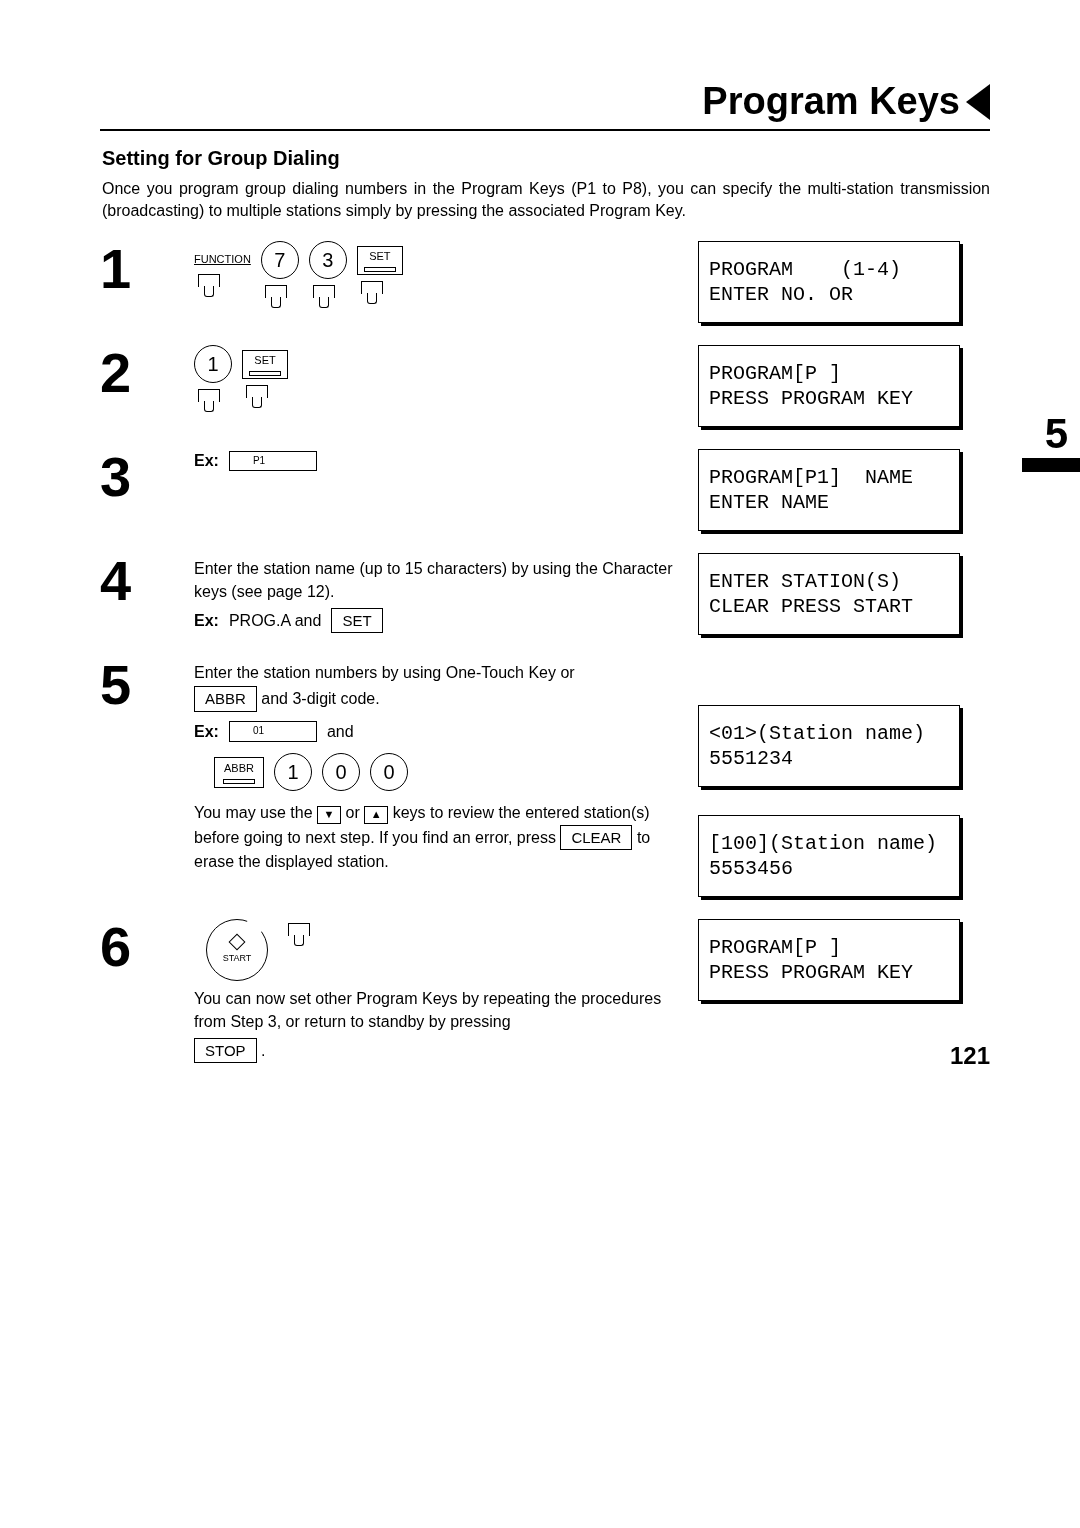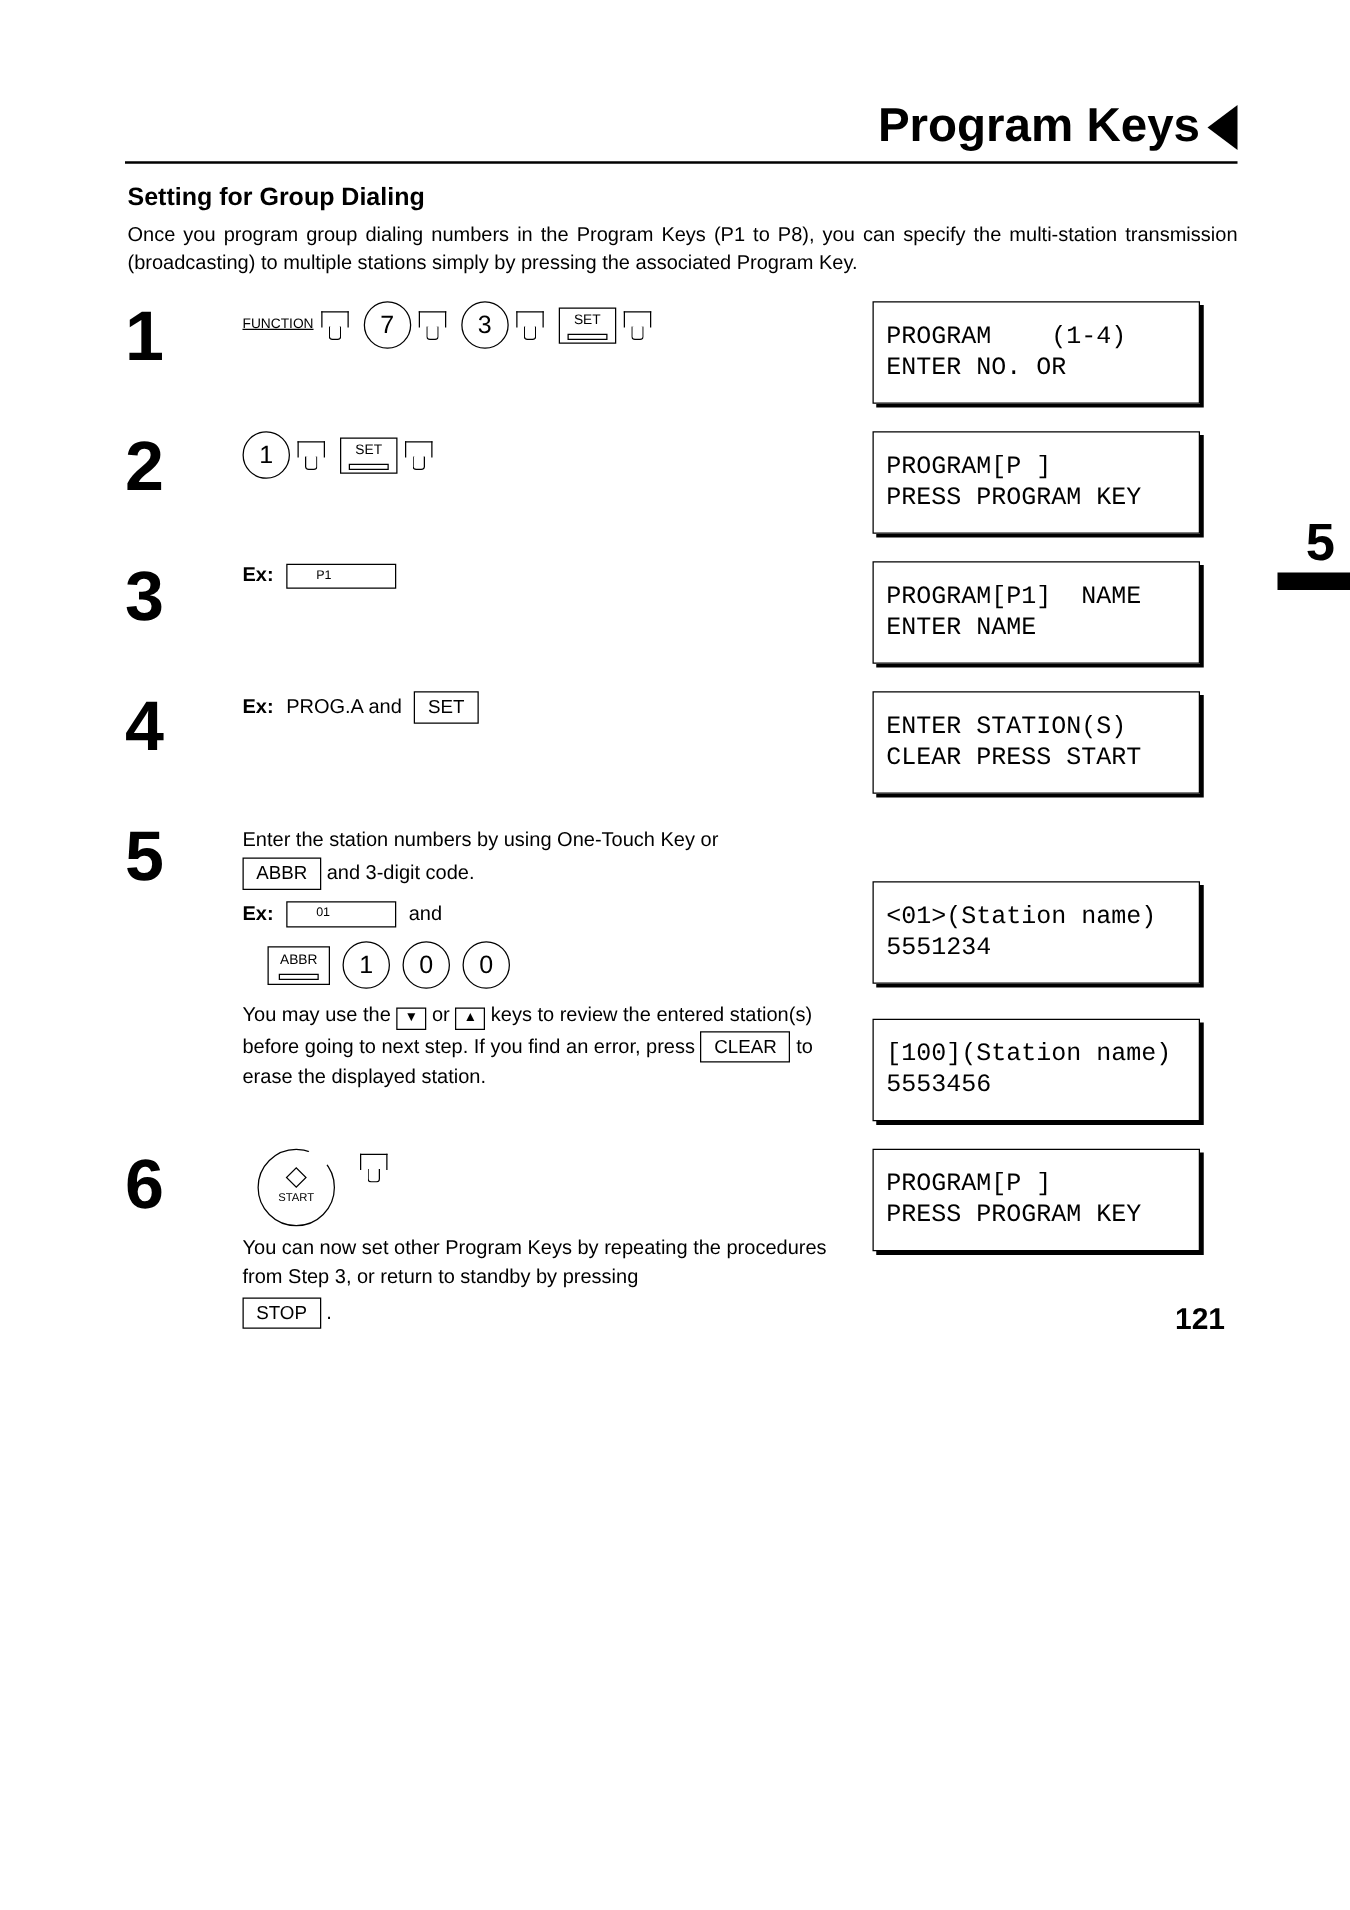--- a/index.html
+++ b/index.html
@@ -15,34 +15,34 @@
   .mid{font-size:16px;line-height:1.45}
   .mid .line{display:flex;align-items:center;flex-wrap:wrap;gap:10px}
   .display{border:1.5px solid #000;box-shadow:3px 3px 0 #000;padding:15px 10px;font-family:"Courier New",monospace;font-size:20px;white-space:pre;line-height:1.25;margin-bottom:10px;width:240px}
   .hand{display:inline-block;width:28px;height:26px;position:relative;margin-top:4px}
   .hand:before{content:"";position:absolute;top:0;left:4px;width:20px;height:12px;border:1.2px solid #000;border-bottom:none}
   .hand:after{content:"";position:absolute;top:12px;left:10px;width:8px;height:10px;border:1.2px solid #000;border-top:none;border-radius:0 0 3px 3px}
   .key-label{font-size:11px;text-decoration:underline;text-align:center}
   .round{width:36px;height:36px;border:1.5px solid #000;border-radius:50%;display:flex;align-items:center;justify-content:center;font-size:20px}
   .rect{border:1px solid #000;padding:2px 6px;font-size:11px;display:flex;flex-direction:column;align-items:center}
   .rect .bar{width:30px;height:3px;border:0.8px solid #000;margin-top:2px}
-  .key-col{display:flex;flex-direction:row;align-items:center;gap:2px}
+  .key-col{display:flex;flex-direction:column;align-items:flex-start;gap:2px}
   .boxed{border:1px solid #000;padding:1px 10px;font-size:15px;display:inline-block}
   .small-boxed{border:1px solid #000;padding:2px 23px;font-size:10px;min-width:40px;display:inline-block}
   .ex{font-weight:700}
   .side-tab{position:absolute;right:0;top:410px;display:flex;flex-direction:column;align-items:flex-end}
   .side-tab .tn{font-size:42px;font-weight:700;margin-right:12px}
   .side-tab .blk{width:58px;height:14px;background:#000}
   .arrow-key{border:1px solid #000;width:22px;height:16px;display:inline-flex;align-items:center;justify-content:center;font-size:11px}
   .start-key{display:flex;flex-direction:row;align-items:center}
   .start-circ{width:60px;height:60px;border:1.5px solid #000;border-radius:50%;position:relative;display:flex;flex-direction:column;align-items:center;justify-content:center;font-size:9px}
   .start-circ:after{content:"";position:absolute;top:-2px;right:4px;width:18px;height:18px;border-radius:50%;background:#fff}
   .diamond{width:10px;height:10px;transform:rotate(45deg);border:1.2px solid #000;margin-bottom:4px}
   .gap{grid-column:1/4;height:12px}
-  .pgnum{position:absolute;bottom:50px;right:100px;font-size:24px;font-weight:700}
+  .pgnum{position:absolute;bottom:50px;right:90px;font-size:24px;font-weight:700}
   .mid p{margin:4px 0}
 </style>
 </head>
 <body>
 
 <div class="page">
 
   <div class="titlebar">
     <span class="title">Program Keys</span>
     <span class="title-arrow"></span>
@@ -122,20 +122,21 @@
     </div>
     <div>
       <div class="display">PROGRAM[P1]  NAME
 ENTER NAME</div>
     </div>
 
     <div class="gap"></div>
 
     <div class="num">4</div>
     <div class="mid">
+      <p>Enter the station name (up to 15 characters) by using the Character keys (see page 12).</p>
       <div class="line">
         <span class="ex">Ex:</span>
         <span>PROG.A and</span>
         <span class="boxed">SET</span>
       </div>
     </div>
     <div>
       <div class="display">ENTER STATION(S)
 CLEAR PRESS START</div>
     </div>

